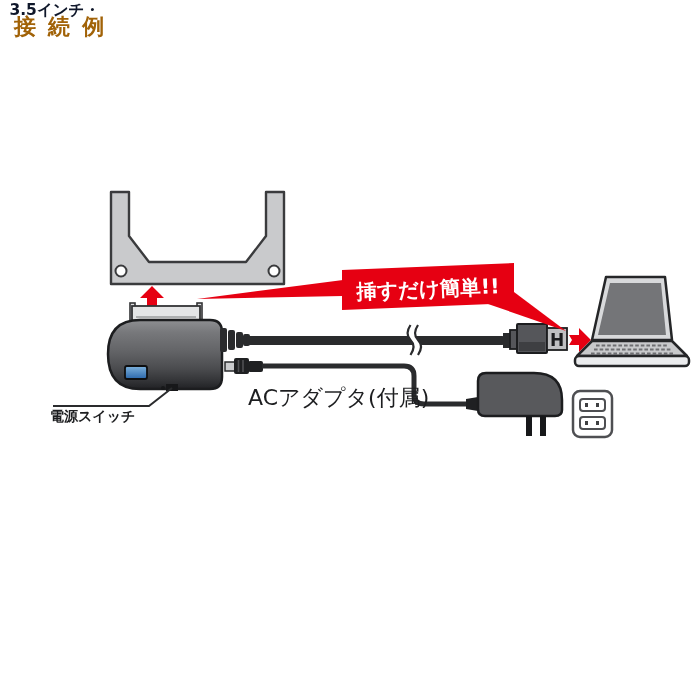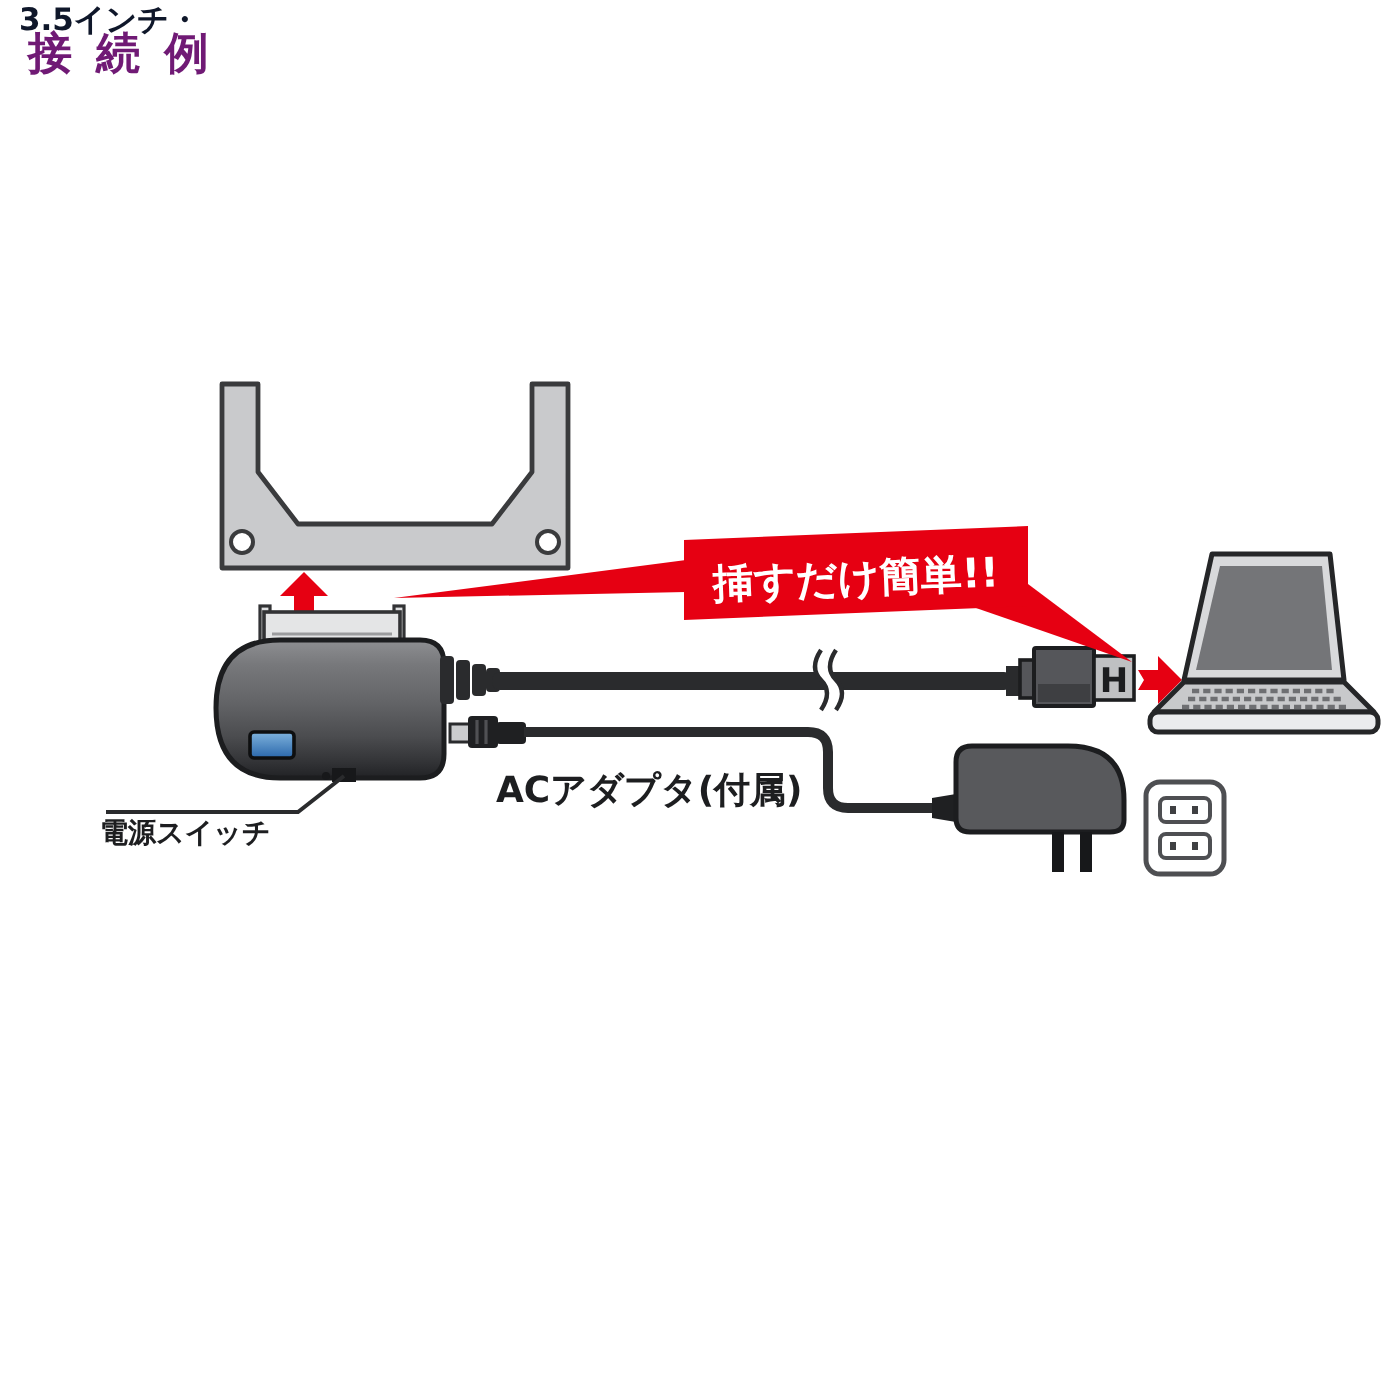--- a/index.html
+++ b/index.html
@@ -1,24 +1,24 @@
 <!DOCTYPE html>
 <html><head>
 <meta charset="utf-8">
 <style>
   html,body{margin:0;padding:0;background:#fff;}
   .stage{position:relative;width:700px;height:700px;background:#ffffff;overflow:hidden;
          font-family:"DejaVu Sans",sans-serif;color:#1d1e20;}
   .stage svg{position:absolute;left:0;top:0;}
   .label{position:absolute;white-space:nowrap;}
-  .title{left:14px;top:12px;font-size:22px;font-weight:bold;letter-spacing:0.55em;color:#701a75;}
+  .title{left:14px;top:12px;font-size:22px;font-weight:bold;letter-spacing:0.55em;color:#a16207;}
   .hdd-label{left:6px;top:222px;width:100px;text-align:right;font-size:15.5px;font-weight:600;
              line-height:20.5px;color:#0f172a;white-space:nowrap;}
   .ps-label{left:50px;top:408px;font-size:14px;font-weight:600;}
-  .ac-label{left:248px;top:383px;font-size:18px;font-weight:700;}
+  .ac-label{left:248px;top:383px;font-size:22px;font-weight:400;}
   .banner-text{left:342px;top:271px;width:172px;height:37px;line-height:37px;text-align:center;
                color:#ffffff;font-size:20.5px;font-weight:bold;transform:rotate(-2.3deg);
                transform-origin:center;}
 </style>
 </head>
 <body>
 
 <div class="stage">
 
   <div class="label title">接続例</div>

